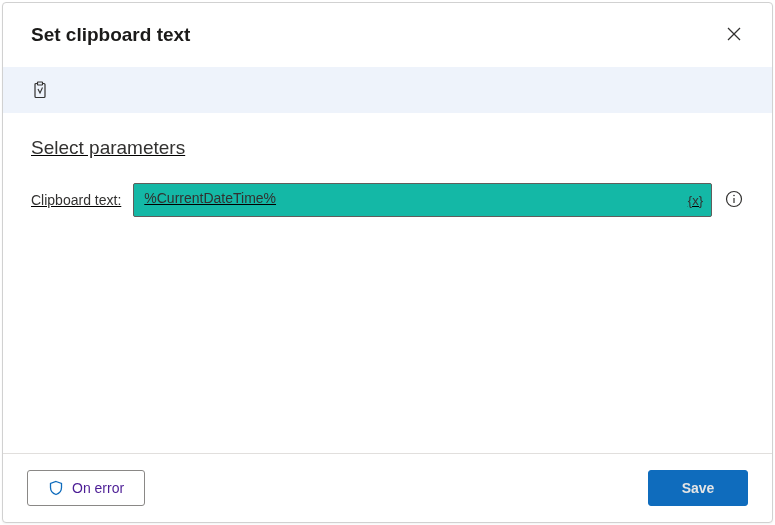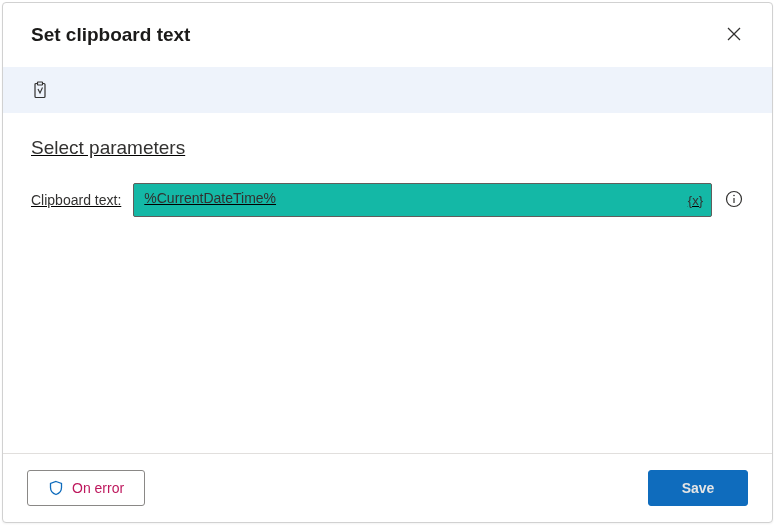--- a/index.html
+++ b/index.html
@@ -145,21 +145,21 @@
       font-family: inherit;
       border-radius: 3px;
       cursor: pointer;
       display: inline-flex;
       align-items: center;
       gap: 8px;
     }
     .btn-secondary {
       background: #fff;
       border: 1px solid #8a8886;
-      color: #be185d;
+      color: #4c1d95;
     }
     .btn-primary {
       background: #0f6cbd;
       border: 1px solid #0f6cbd;
       color: #e5e5e5;
       font-weight: 600;
       min-width: 100px;
       justify-content: center;
     }
     .footer-right {

